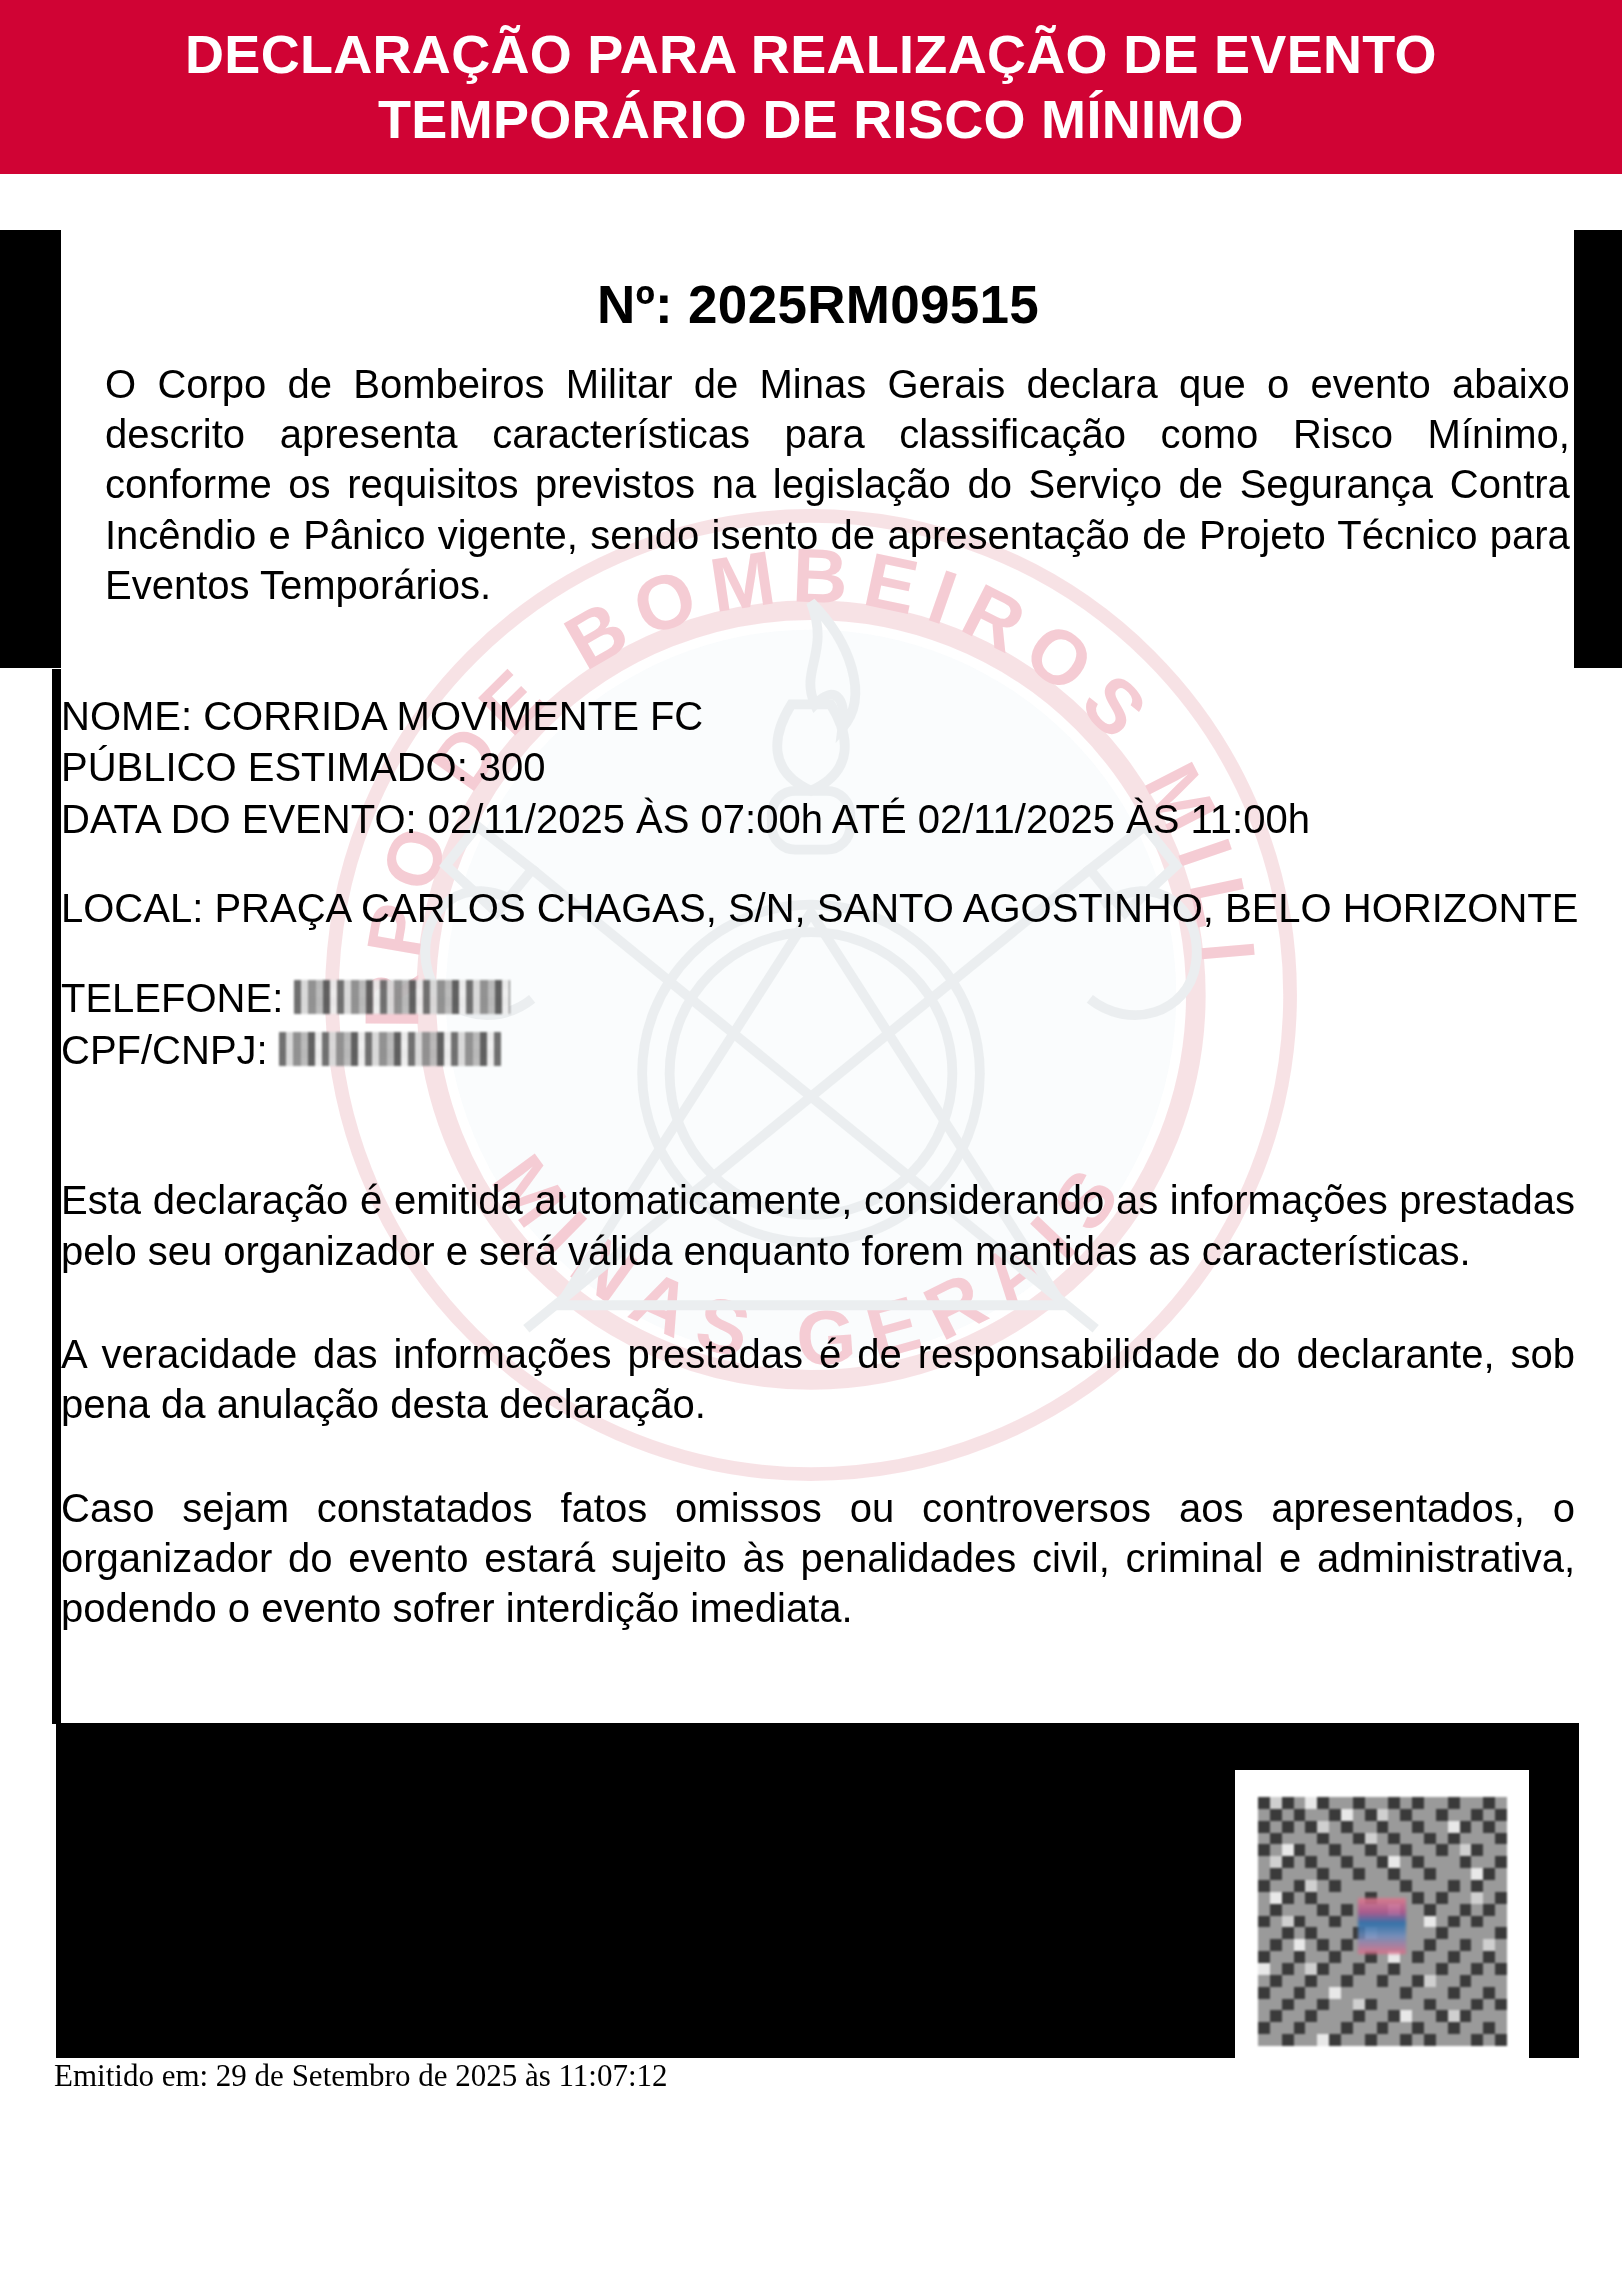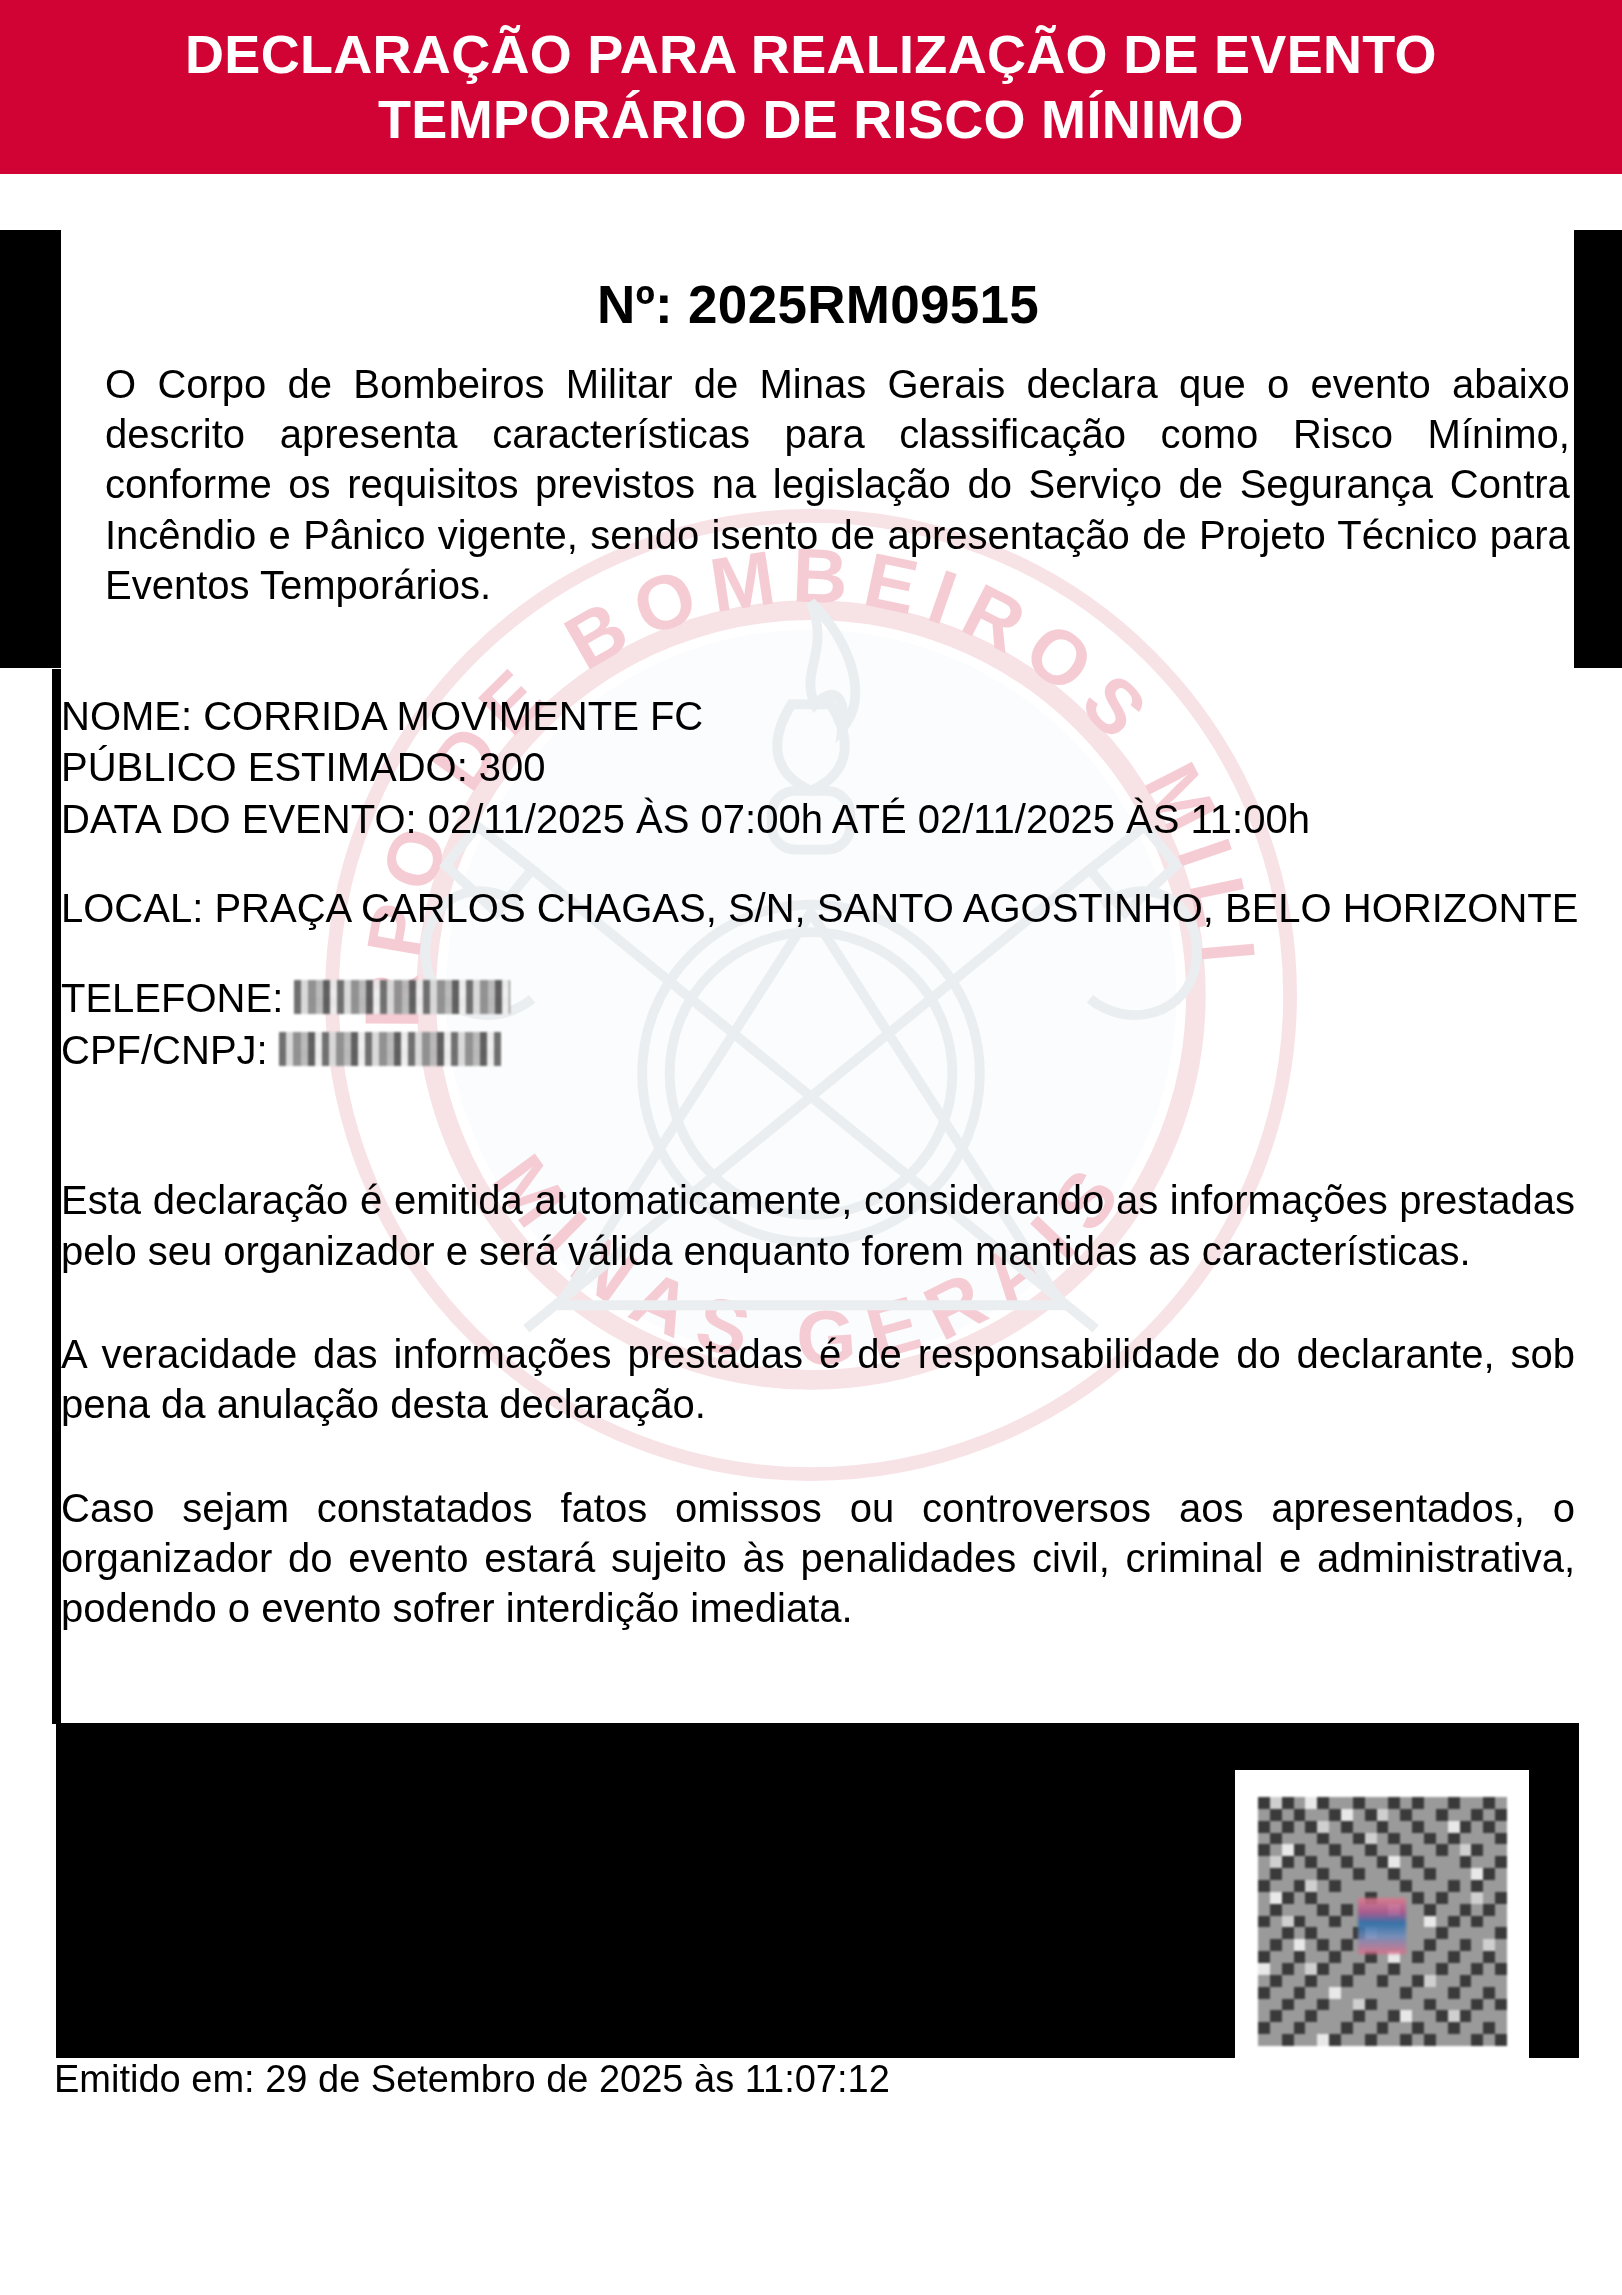--- a/index.html
+++ b/index.html
@@ -173,24 +173,25 @@
        rgba(110,140,190,0.85) 68%,
        rgba(222,110,135,0.85) 100%);
     filter: blur(1.3px);
   }
 
   
   .footer {
     position: absolute;
     left: 54px;
     top: 2058px;
-    font-size: 38px;
+    font-size: 31px;
     color: #000;
     white-space: nowrap;
     z-index: 6;
+    font-family: Liberation Serif, serif;
   }
 </style>
 </head>
 <body>
 
 <div id="page">
 
   <div class="header-band">
     <h1 class="header-title">DECLARAÇÃO PARA REALIZAÇÃO DE EVENTO TEMPORÁRIO DE RISCO MÍNIMO</h1>
   </div>

